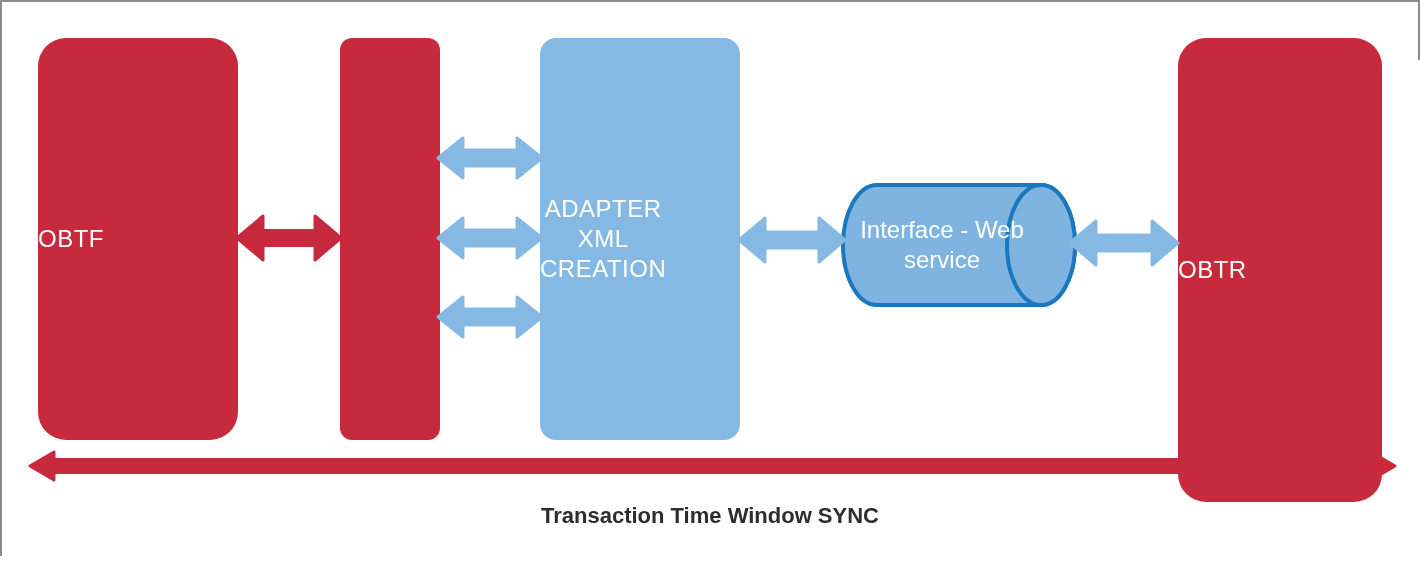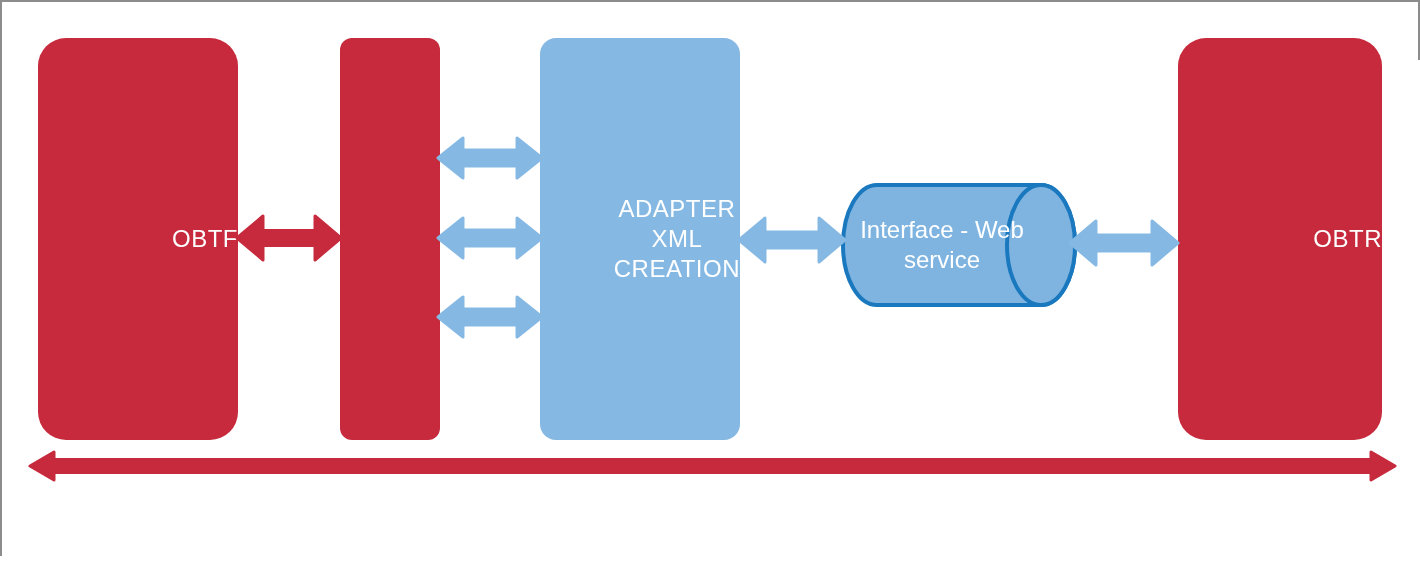--- a/index.html
+++ b/index.html
@@ -16,30 +16,30 @@
 
   
   .frame-top    { position: absolute; left: 0; top: 0; width: 1420px; height: 2px; }
   .frame-left   { position: absolute; left: 0; top: 0; width: 2px; height: 556px; }
   .frame-right  { position: absolute; right: 0; top: 0; width: 2px; height: 60px; }
 
   .node {
     position: absolute;
     display: flex;
     align-items: center;
-    justify-content: flex-end;
+    justify-content: flex-start;
     color: #ffffff;
     font-size: 24px;
     letter-spacing: 0.5px;
     text-align: center;
   }
   .node-obtf   { left: 38px;  top: 38px; width: 200px; height: 402px; border-radius: 28px; }
   .node-utils  { left: 340px; top: 38px; width: 100px; height: 402px; border-radius: 12px; }
   .node-adapter{ left: 540px; top: 38px; width: 200px; height: 402px; border-radius: 16px; }
-  .node-obtr   { left: 1178px;top: 38px; width: 204px; height: 402px; border-radius: 28px; }
+  .node-obtr   { left: 1178px;top: 38px; width: 204px; height: 464px; border-radius: 28px; }
 
   .vertical-label {
     transform: rotate(-90deg);
     white-space: nowrap;
     font-size: 24px;
   }
   .adapter-label { white-space: pre-line; line-height: 1.25; font-size: 24px; }
 
   .arrow { position: absolute; line-height: 0; }
   .arrow-obtf-utils   { left: 237px;  top: 216px; }
@@ -114,14 +114,15 @@
   <div class="arrow arrow-adp-ws"><svg width="106" height="44" viewBox="0 0 106 44" style="overflow:visible">
         <polygon points="0,22 26,0 26,14 80,14 80,0 106,22 80,44 80,30 26,30 26,44" fill="#85B9E3" stroke="#85B9E3" stroke-width="3" stroke-linejoin="round"></polygon>
       </svg></div>
   <div class="arrow arrow-ws-obtr"><svg width="108" height="44" viewBox="0 0 108 44" style="overflow:visible">
         <polygon points="0,22 26,0 26,14 82,14 82,0 108,22 82,44 82,30 26,30 26,44" fill="#85B9E3" stroke="#85B9E3" stroke-width="3" stroke-linejoin="round"></polygon>
       </svg></div>
   <div class="arrow arrow-sync"><svg width="1365" height="28" viewBox="0 0 1365 28" style="overflow:visible">
         <polygon points="0,14 24,0 24,7.5 1341,7.5 1341,0 1365,14 1341,28 1341,20.5 24,20.5 24,28" fill="#C62A3C" stroke="#C62A3C" stroke-width="3" stroke-linejoin="round"></polygon>
       </svg></div>
 
+  <div class="caption" style="color: rgb(45, 45, 45);">Transaction Time Window SYNC</div>
 
 </div>
 
 </body></html>

